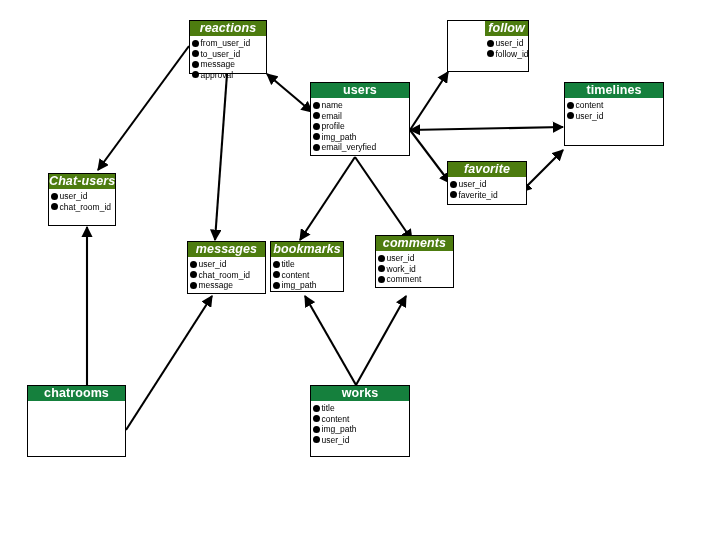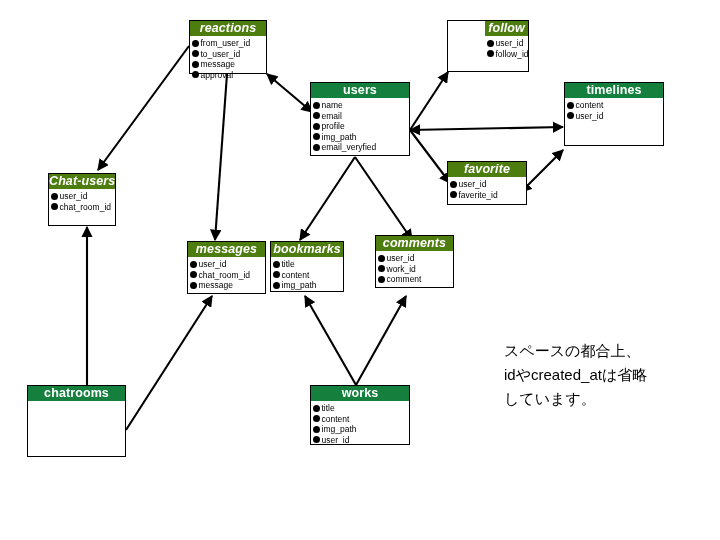--- a/index.html
+++ b/index.html
@@ -253,21 +253,21 @@
           <div class="field">
             <span class="bullet"></span>
             <span>comment</span>
           </div>
         </div>
       </div>
       <div class="entity" style="left: 27px; top: 385px; width: 99px; height: 72px;">
         <div class="entity-title gold">chatrooms</div>
         <div class="entity-body"></div>
       </div>
-      <div class="entity" style="left: 310px; top: 385px; width: 100px; height: 60px;">
+      <div class="entity" style="left: 310px; top: 385px; width: 100px; height: 72px;">
         <div class="entity-title gold">works</div>
         <div class="entity-body">
           <div class="field">
             <span class="bullet"></span>
             <span>title</span>
           </div>
           <div class="field">
             <span class="bullet"></span>
             <span>content</span>
           </div>
@@ -276,16 +276,13 @@
             <span>img_path</span>
           </div>
           <div class="field">
             <span class="bullet"></span>
             <span>user_id</span>
           </div>
         </div>
       </div>
     </div>
 
-  <div class="note" style="left:504px; top:339px;">スペースの都合上、
-idやcreated_atは省略
-しています。</div>
 </div>
 
 </body></html>

